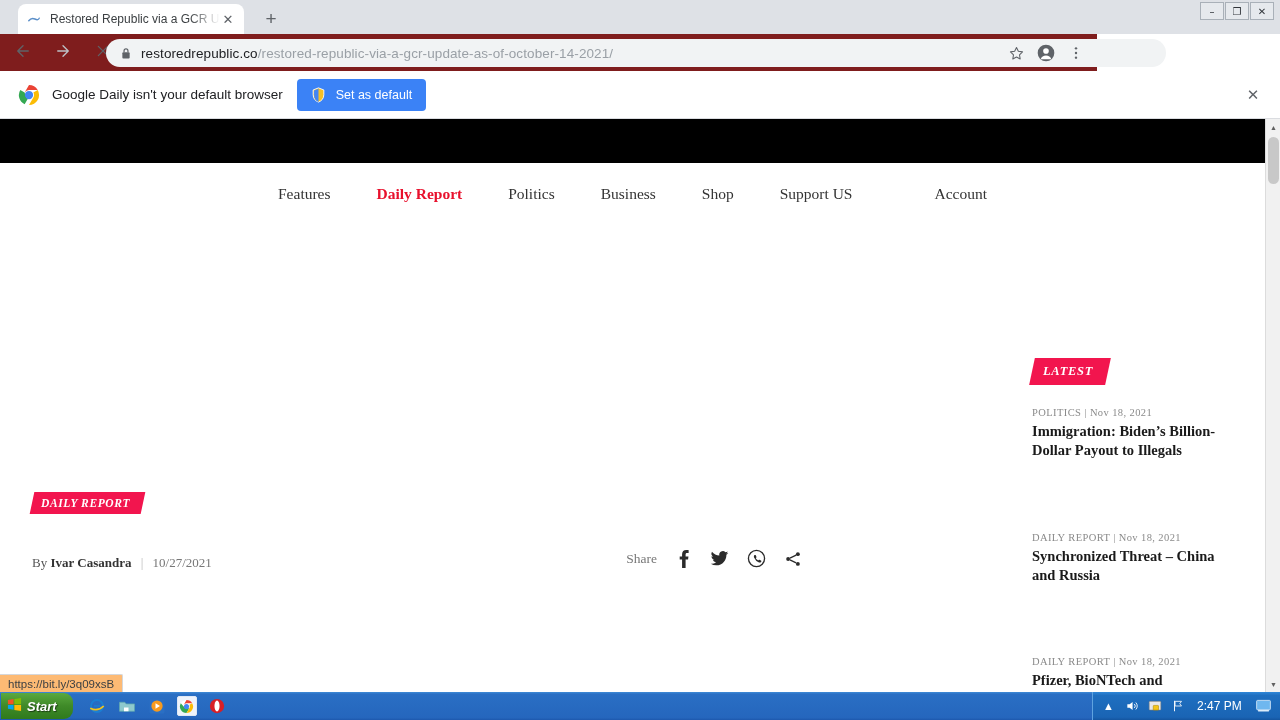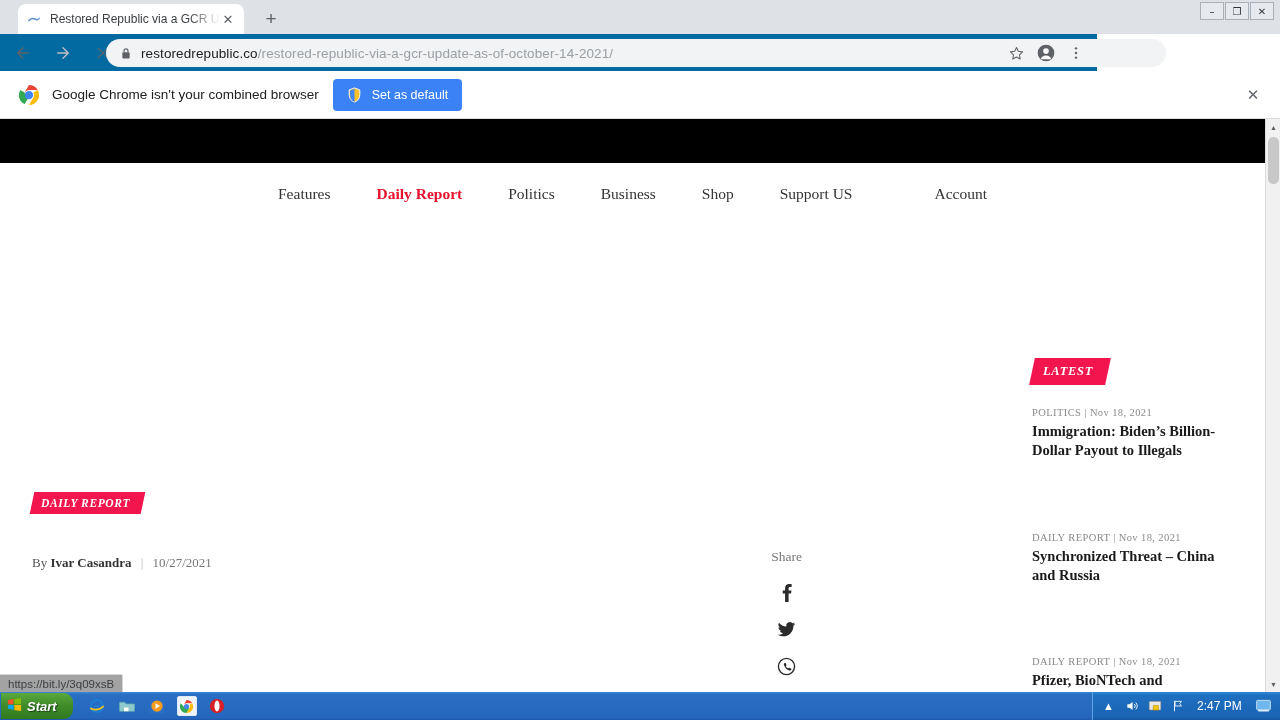--- a/index.html
+++ b/index.html
@@ -48,21 +48,21 @@
   }
   .wc {
     width:24px; height:18px; margin-left:1px;
     border:1px solid #a9b0b8; background:#e6e9ed;
     display:flex; align-items:center; justify-content:center;
     font-size:10px; color:#30343a; font-family:"DejaVu Sans", sans-serif;
   }
 
   .toolbar {
     position:absolute; left:0; top:34px; width:1097px; height:37px;
-    background:#0369a1; display:flex; align-items:center;
+    background:#7f1d1d; display:flex; 
   }
   .navbtn {
     width:34px; height:34px; margin-left:6px;
     display:flex; align-items:center; justify-content:center;
     color:#5f6368; font-size:17px;
   }
   .navbtn.disabled { color:#bdc1c6; }
   .omnibox {
     position:absolute; left:106px; top:5px; width:1060px; height:28px;
     background:#f1f3f4; border-radius:14px;
@@ -122,21 +122,21 @@
     margin-top:18px; font-size:33px; line-height:1.22; font-weight:bold;
     color:#111; letter-spacing:-.3px; max-width:720px;
   }
   .meta-row { margin-top:41px; position:relative; height:28px; }
   .byline { font-size:13px; color:#555; }
   .byline b { color:#333; }
   .byline .sep { color:#bbb; padding:0 6px; }
   .byline .date { color:#777; }
   .share-row {
     position:absolute; right:-30px; top:-6px;
-    display:flex; align-items:center; gap:18px;flex-direction:column;
+    display:flex; align-items:center; gap:18px;
   }
   .share-label { font-size:13.5px; color:#777; margin-right:0px; }
   .share-ico { color:#333; display:flex; align-items:center; }
 
   
   .side-col { position:absolute; left:1032px; top:0; width:200px; }
   .latest-badge {
     display:inline-block; background:#f2154e; color:#fff;
     font-size:12.5px; font-weight:bold; font-style:italic; letter-spacing:.7px;
     padding:6px 15px 6px 11px; transform:skewX(-12deg); margin-top:133px;
@@ -162,21 +162,21 @@
   }
   .sb-arrow.down { position:absolute; bottom:0; left:0; }
   .sb-thumb {
     position:absolute; left:2px; top:18px; width:11px; height:47px;
     background:#c8c8c8; border-radius:6px;
   }
 
   
   .statusbubble {
     position:absolute; left:0; top:674px; height:18px;
-    background:#a3a3a3; border:1px solid #d5d7da; border-left:none; border-bottom:none;
+    background:#fdba74; border:1px solid #d5d7da; border-left:none; border-bottom:none;
     padding:0 8px; display:flex; align-items:center;
     font-size:11.5px; color:#3c4043; border-top-right-radius:2px;
   }
 
   
   .taskbar {
     position:absolute; left:0; bottom:0; width:1280px; height:28px;
     background:linear-gradient(180deg,#3f8bd6 0%,#2a6fc4 8%,#2566bd 92%,#1d58ad 100%);
     display:flex; align-items:center;
   }
@@ -278,21 +278,21 @@
     <span class="infobar-icon">
       <svg width="22" height="22" viewBox="0 0 48 48">
         <circle cx="24" cy="24" r="22" fill="#fff"></circle>
         <path d="M24 2a22 22 0 0 1 19.05 11H24a11 11 0 0 0-9.53 5.5z" fill="#ea4335"></path>
         <path d="M5 13a22 22 0 0 0 9.5 31.2l9.5-16.4A11 11 0 0 1 14.47 18.5z" fill="#34a853"></path>
         <path d="M43.05 13A22 22 0 0 1 24 46l9.5-16.4A11 11 0 0 0 33.5 18.5z" fill="#fbbc05"></path>
         <circle cx="24" cy="24" r="9" fill="#4285f4"></circle>
         <circle cx="24" cy="24" r="6.4" fill="#fff" opacity=".0"></circle>
       </svg>
     </span>
-    <span class="infobar-text">Google Chrome isn't your combined browser</span>
+    <span class="infobar-text">Google Daily isn't your default browser</span>
     <div class="setdefault">
       <span class="shield">
         <svg width="15" height="16" viewBox="0 0 16 18">
           <path d="M8 1l6 2.3v5.4C14 13 11.3 15.8 8 17 4.7 15.8 2 13 2 8.7V3.3z" fill="#f6c026" stroke="#fff" stroke-width="1"></path>
           <path d="M8 1.9v14.9C5.2 15.7 3 13.2 3 8.9V3.9z" fill="#4285f4"></path>
         </svg>
       </span>
       <span>Set as default</span>
     </div>
     <div class="infobar-close">✕</div>

